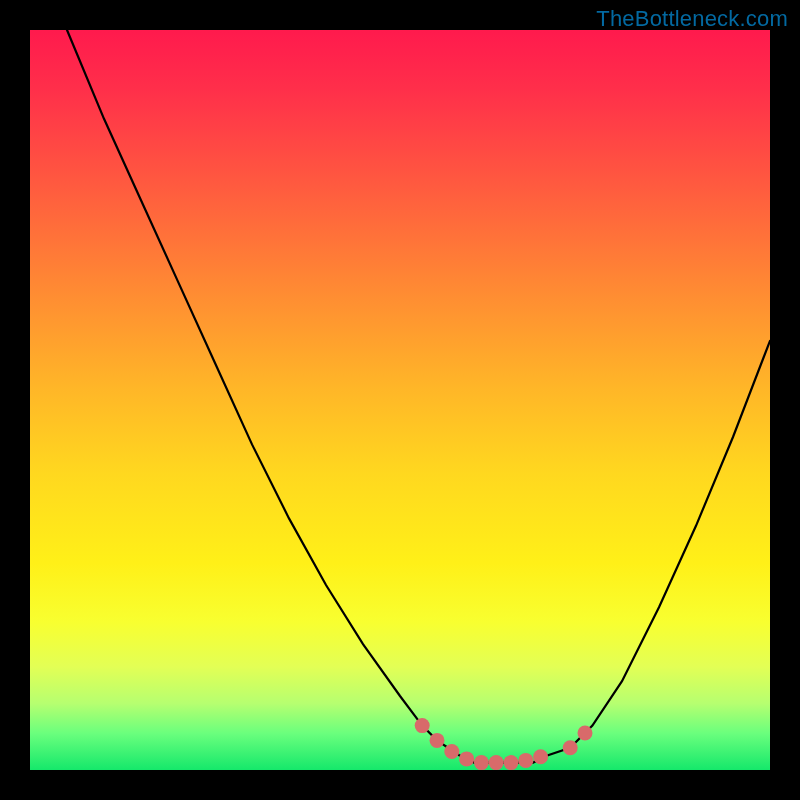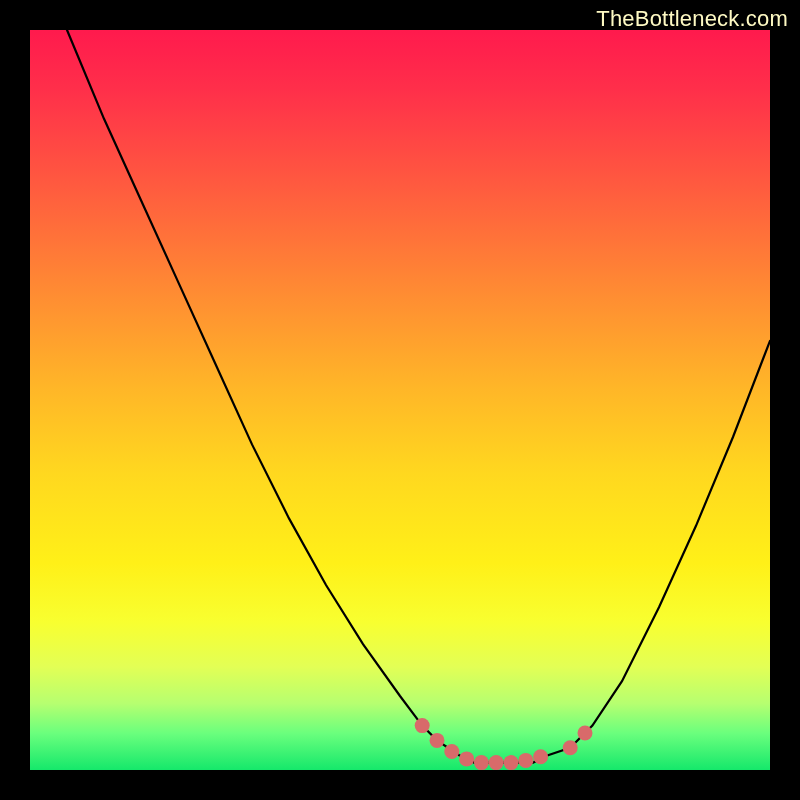--- a/index.html
+++ b/index.html
@@ -38,21 +38,21 @@
       #e3ff55 86%,
       #b6ff70 91%,
       #6bff7d 95%,
       #15e86b 100%
     );
   }
   .watermark {
     position: absolute;
     top: 6px;
     right: 12px;
-    color: #fef9c3;
+    color: #0369a1;
     font-size: 22px;
     font-weight: 500;
     letter-spacing: 0.2px;
     user-select: none;
   }
   svg.curve {
     position: absolute;
     left: 0;
     top: 0;
     width: 740px;

